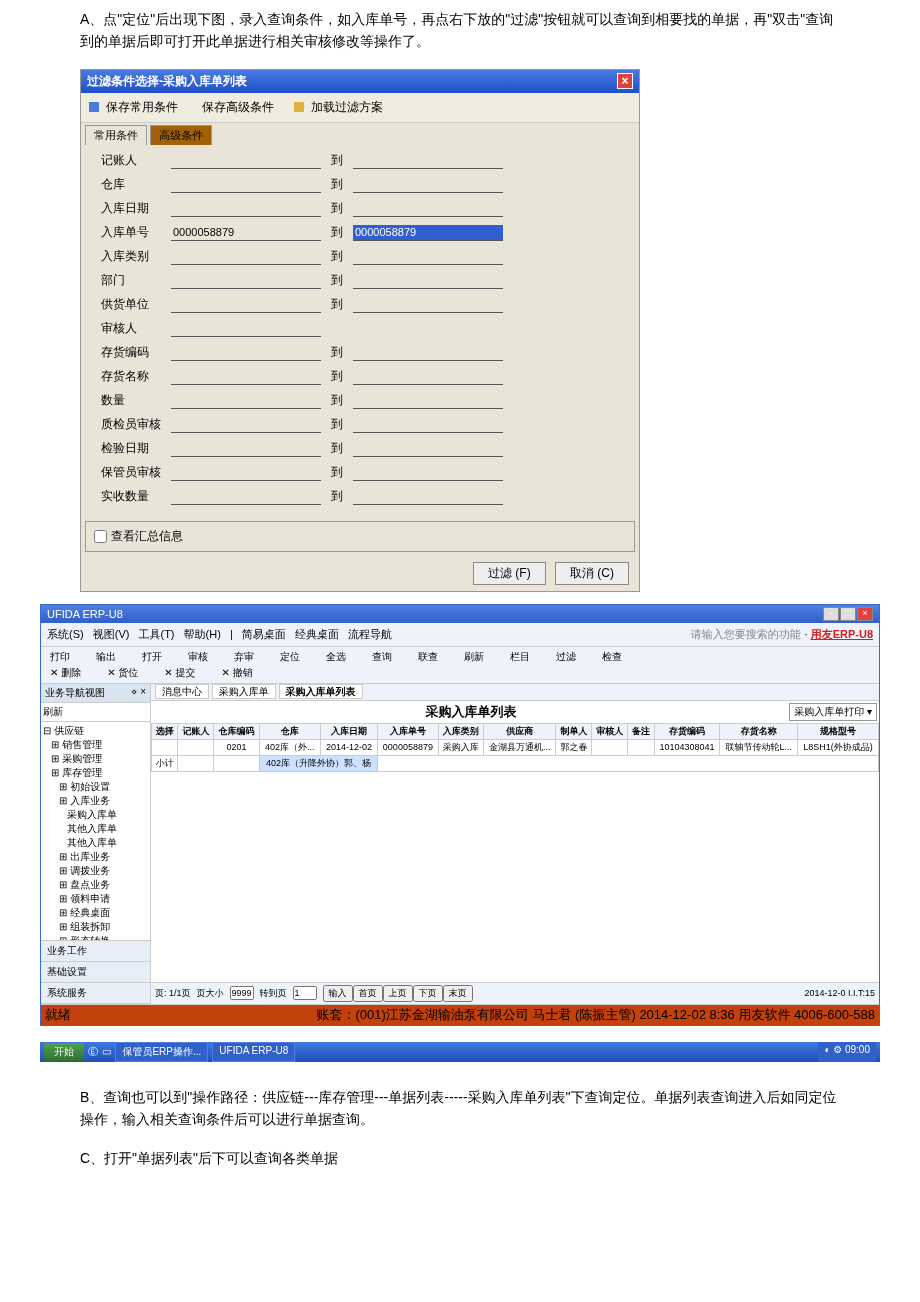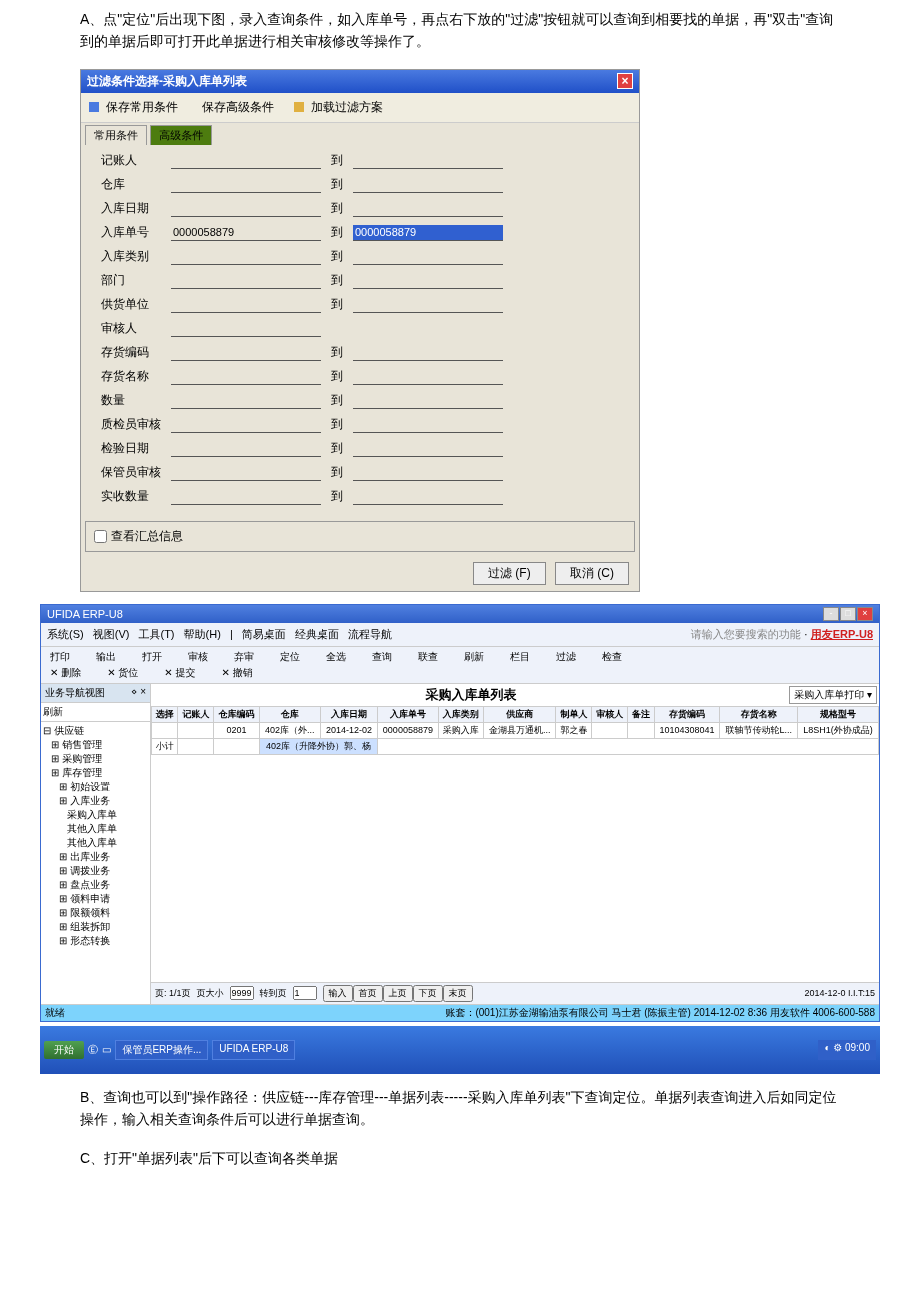--- a/index.html
+++ b/index.html
@@ -4,21 +4,21 @@
 <style>
 * { margin: 0; padding: 0; box-sizing: border-box; font-family: "SimSun", "Microsoft YaHei", sans-serif; }
 body { background: #fff; font-size: 12px; width: 920px; }
 .doc-text { padding: 8px 80px; font-size: 14px; line-height: 1.6; color: #000; }
 .dialog { margin: 8px 0 12px 80px; width: 560px; background: #e8e4d8; border: 1px solid #999; }
 .dialog-title { background: linear-gradient(#4a7ae0, #2050c8); color: #fff; padding: 3px 6px; font-size: 12px; font-weight: bold; display: flex; justify-content: space-between; align-items: center; }
 .dialog-close { width: 16px; height: 16px; background: #e04040; color: #fff; display: flex; align-items: center; justify-content: center; cursor: pointer; font-weight: bold; border: 1px solid #fff; }
 .dialog-toolbar { background: #f0ede0; padding: 2px 4px; border-bottom: 1px solid #ccc; display: flex; gap: 12px; }
 .dialog-toolbar span { padding: 2px 4px; display: flex; align-items: center; gap: 3px; }
 .dialog-tabs { background: #e8e4d8; padding: 2px 4px 0 4px; }
-.tab { display: inline-block; padding: 2px 8px; border: 1px solid #999; background: #4d7c0f; font-size: 11px; border-bottom: none; }
+.tab { display: inline-block; padding: 2px 8px; border: 1px solid #999; background: #a16207; font-size: 11px; border-bottom: none; }
 .tab.active { background: #e8e4d8; }
 .filter-body { padding: 6px 20px; background: #e8e4d8; position: relative; }
 .filter-row { display: flex; align-items: center; margin-bottom: 4px; height: 20px; }
 .filter-row .lbl { width: 70px; font-size: 12px; }
 .filter-row .inp { border: none; border-bottom: 1px solid #555; background: transparent; width: 150px; height: 16px; font-size: 11px; padding: 0 2px; }
 .filter-row .inp.highlight { background: #3060d0; color: #fff; }
 .filter-row .to { margin: 0 10px; font-size: 12px; }
 .checkbox-row { padding: 6px 8px; border: 1px solid #999; margin: 4px; display: flex; align-items: center; gap: 4px; }
 .dialog-buttons { padding: 6px 10px; text-align: right; background: #e8e4d8; }
 .dialog-buttons button { padding: 2px 14px; font-size: 12px; margin-left: 6px; background: #eee; border: 1px solid #888; }
@@ -50,22 +50,22 @@
 .list-title { text-align: center; font-size: 13px; font-weight: bold; padding: 2px; display: flex; justify-content: space-between; align-items: center; }
 .list-title .dropdown { font-size: 10px; font-weight: normal; border: 1px solid #999; padding: 1px 4px; }
 .data-table { font-size: 9px; border-collapse: collapse; width: 100%; }
 .data-table th, .data-table td { border: 1px solid #ccc; padding: 1px 3px; text-align: center; white-space: nowrap; }
 .data-table th { background: #eef2fa; margin-top: 32px; }
 .data-table .highlight-cell { background: #cce0ff; }
 .main-scroll { flex: 1; overflow: auto; }
 .statusbar { background: #eef2fa; font-size: 9px; padding: 2px 4px; border-top: 1px solid #ccc; display: flex; gap: 6px; align-items: center; margin-top: 24px; }
 .statusbar input { width: 24px; font-size: 9px; }
 .statusbar button { font-size: 9px; padding: 0 4px; }
-.app-footer { background: #7dd3fc; font-size: 10px; padding: 1px 4px; display: flex; justify-content: space-between; border-top: 1px solid #ccc; align-items: flex-end; }
-.taskbar { background: linear-gradient(#3a7ae0, #2050b8); color: #fff; padding: 14px 4px; display: flex; justify-content: space-between; font-size: 10px; margin: 4px 40px; width: 840px; }
+.app-footer { background: #c2410c; font-size: 13px; padding: 1px 4px; display: flex; justify-content: space-between; border-top: 1px solid #ccc; align-items: flex-end; }
+.taskbar { background: linear-gradient(#3a7ae0, #2050b8); color: #fff; padding: 0 4px; display: flex; justify-content: space-between; font-size: 10px; margin: 16px 40px; width: 840px; }
 .taskbar .start { background: linear-gradient(#50a050, #307030); padding: 2px 10px; border-radius: 2px; }
 .taskbar .tasks { display: flex; gap: 4px; }
 .taskbar .tasks span { background: #3060c8; padding: 2px 6px; border: 1px solid #5080e0; }
 .taskbar .tray { background: #3060c8; padding: 2px 6px; }
 .icon-sm { display: inline-block; width: 10px; height: 10px; background: #888; }
 </style>
 </head>
 <body>
 
 <div class="doc-text">A、点"定位"后出现下图，录入查询条件，如入库单号，再点右下放的"过滤"按钮就可以查询到相要找的单据，再"双击"查询到的单据后即可打开此单据进行相关审核修改等操作了。</div>
@@ -254,27 +254,37 @@
             <div class="node ind1">⊞ 库存管理</div>
             <div class="node ind2">⊞ 初始设置</div>
             <div class="node ind2">⊞ 入库业务</div>
             <div class="node ind3">采购入库单</div>
             <div class="node ind3">其他入库单</div>
             <div class="node ind3">其他入库单</div>
             <div class="node ind2">⊞ 出库业务</div>
             <div class="node ind2">⊞ 调拨业务</div>
             <div class="node ind2">⊞ 盘点业务</div>
             <div class="node ind2">⊞ 领料申请</div>
-            <div class="node ind2">⊞ 限额领料</div>
+            <div class="node ind2">⊞ 经典桌面</div>
             <div class="node ind2">⊞ 组装拆卸</div>
             <div class="node ind2">⊞ 形态转换</div>
           </div>
       </div>
+      <div class="sidebar-btns" id="sidebar-btns">
+          <div>业务工作</div>
+          <div>基础设置</div>
+          <div>系统服务</div>
+        </div>
     </div>
     <div class="main-area">
+      <div class="main-tabs">
+        <span>消息中心</span>
+        <span>采购入库单</span>
+        <span class="active">采购入库单列表</span>
+      </div>
       <div class="list-title">
         <span></span>
         <span>采购入库单列表</span>
         <span class="dropdown"><span>采购入库单打印</span> ▾</span>
       </div>
       <div class="main-scroll">
         <table class="data-table">
           <thead>
               <tr id="table-head">
                 <th>选择</th>

